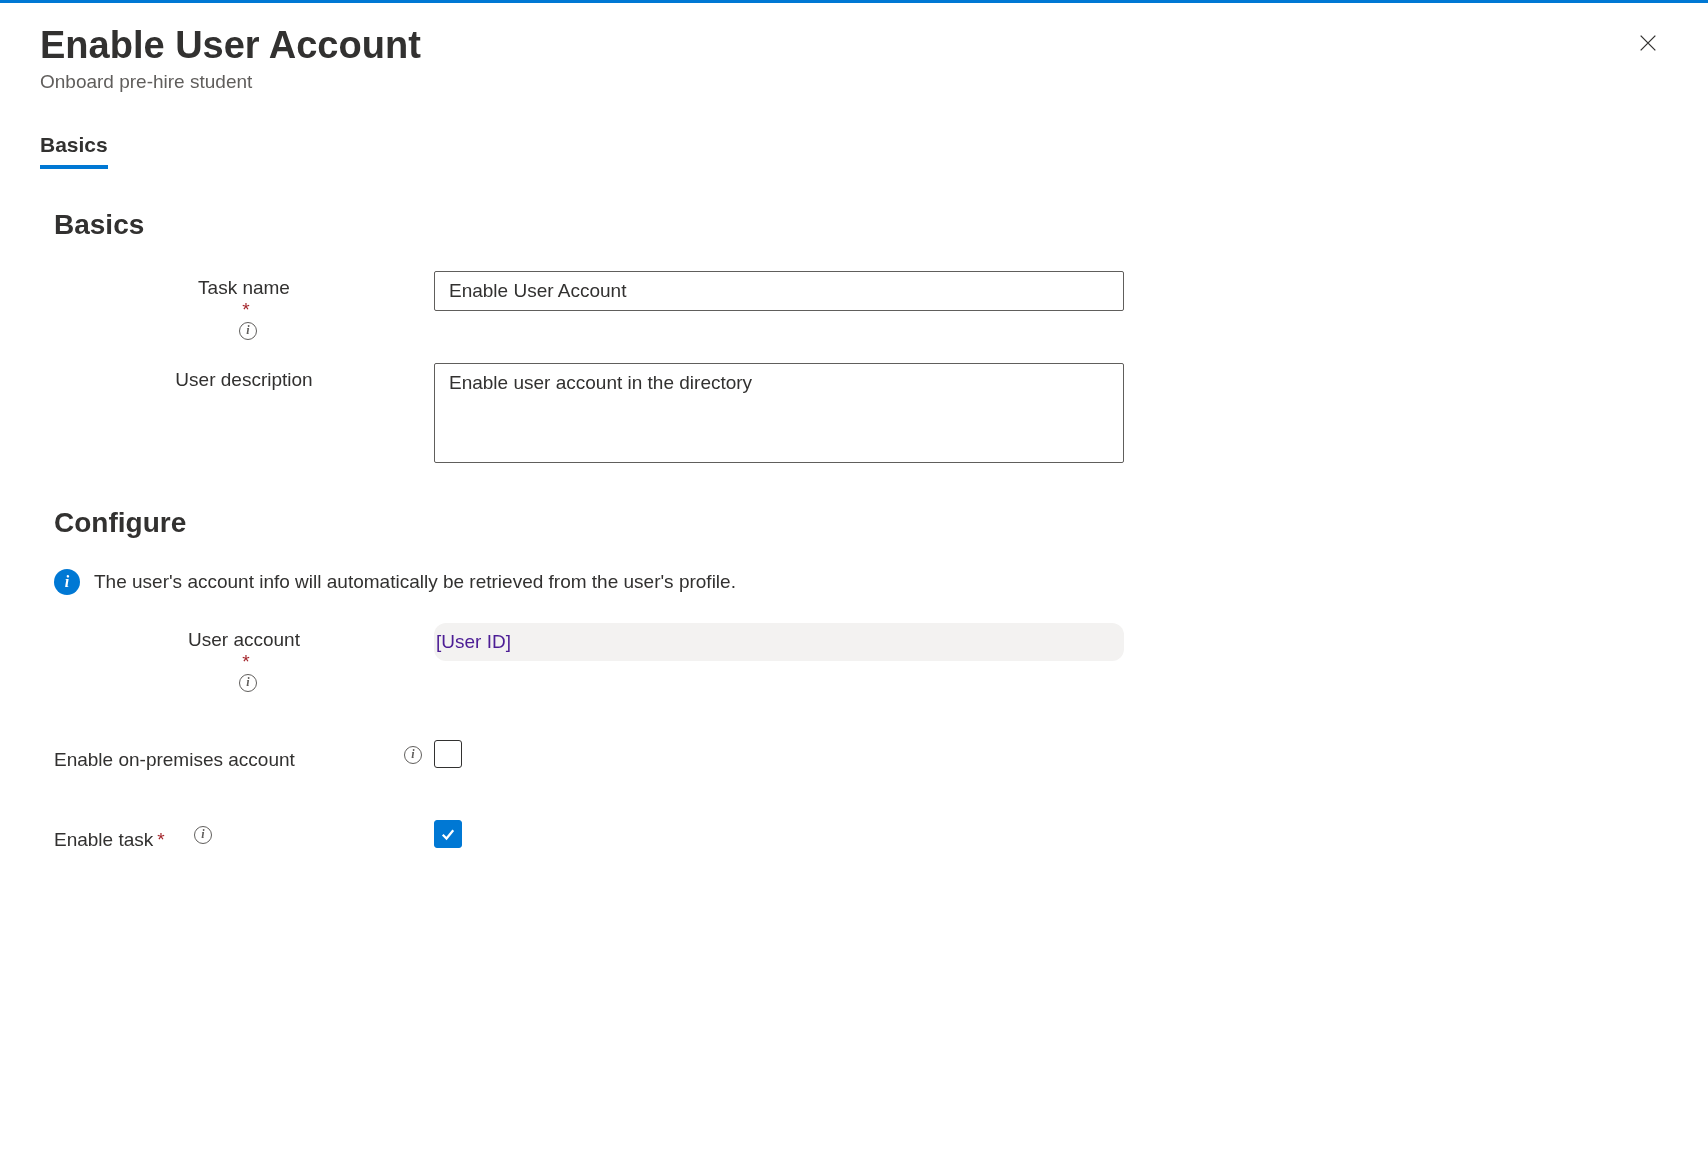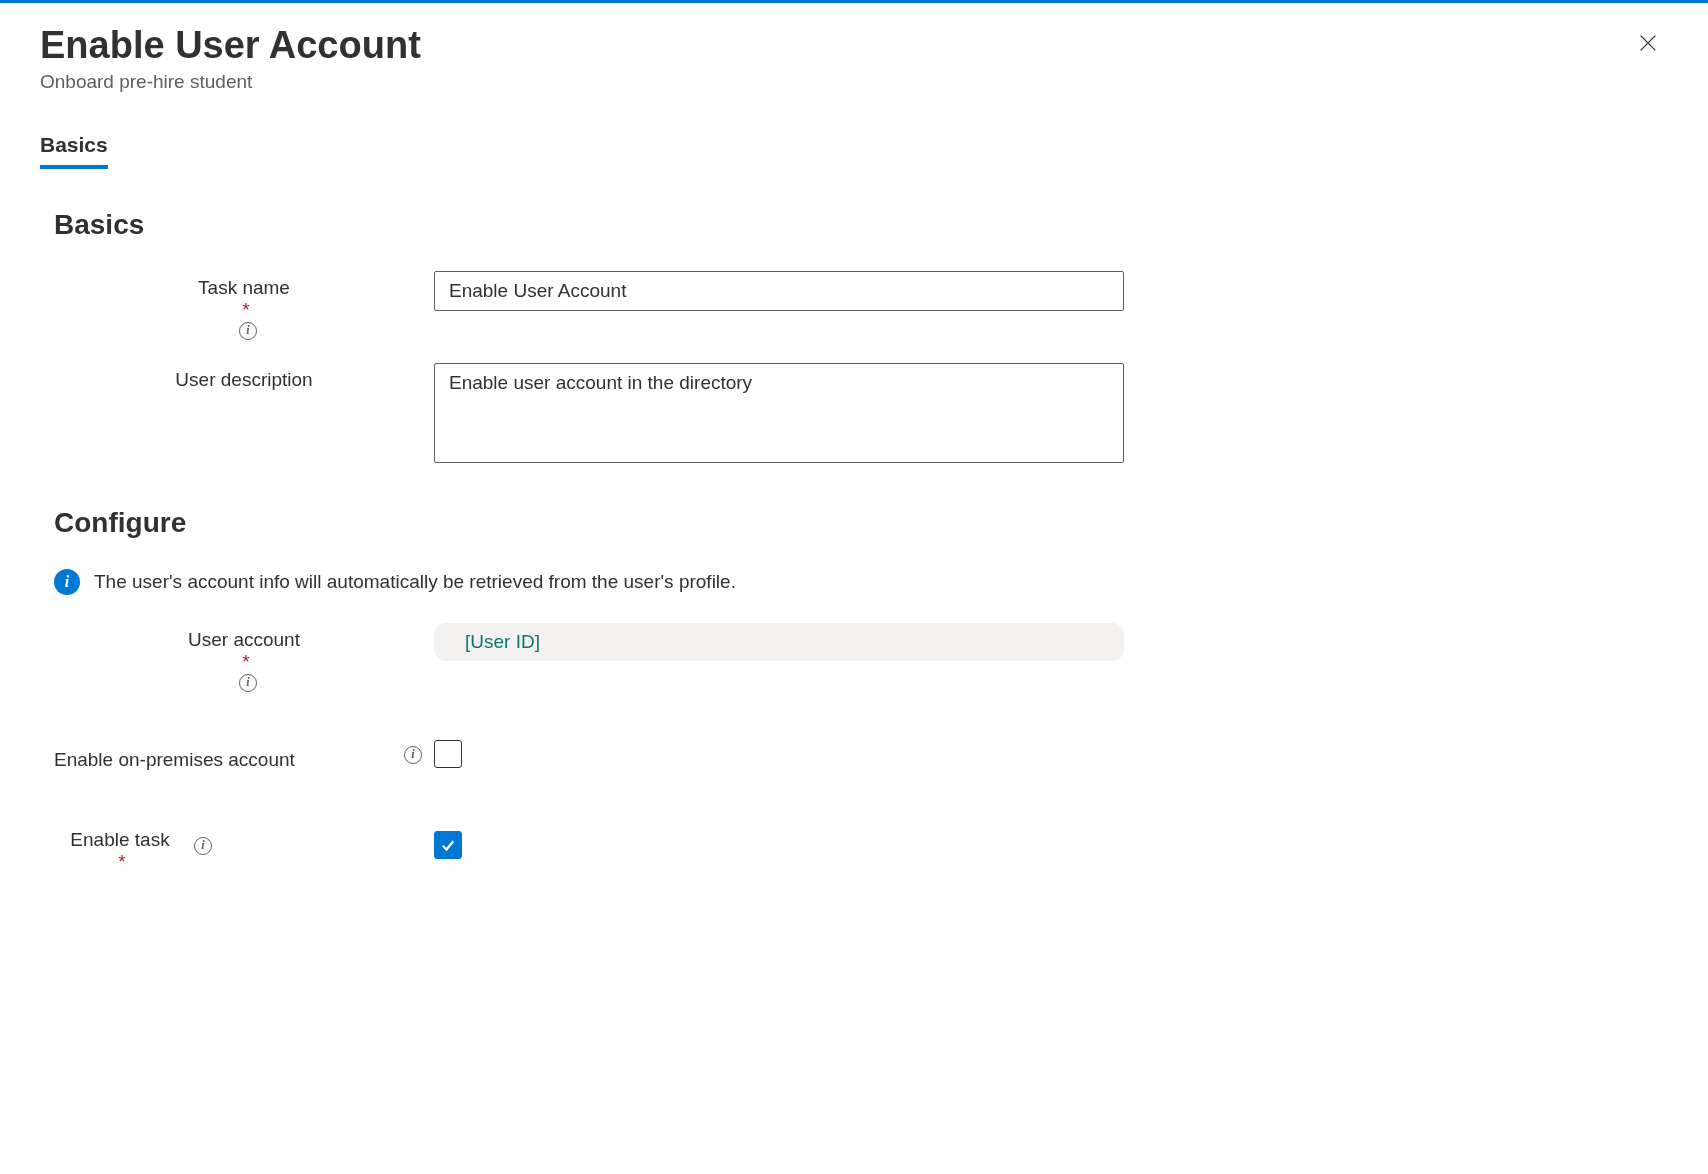--- a/index.html
+++ b/index.html
@@ -106,23 +106,23 @@
     padding: 8px 14px;
     border: 1px solid #605e5c;
     border-radius: 2px;
     color: #323130;
     background: #fff;
   }
   textarea { height: 100px; resize: none; }
   .readonly-field {
     width: 100%;
     font-size: 19px;
-    padding: 8px 31px;
+    padding: 8px 2px;
     background: #f3f2f1;
-    color: #0f766e;
+    color: #4c1d95;
     border-radius: 12px;
     height: 38px;
     display: flex;
     align-items: center;
   }
   .info-banner {
     display: flex;
     align-items: center;
     margin: 14px 0 28px 14px;
     font-size: 19px;
@@ -258,21 +258,21 @@
     <div class="checkbox-info-col">
       <span class="info-icon"></span>
     </div>
     <div class="az-checkbox">
       
     </div>
   </div>
 
 
   <div class="checkbox-row">
-    <div class="checkbox-label-col" style="width:132px;flex-direction:column;">
+    <div class="checkbox-label-col" style="width:132px;">
       <span>Enable task</span>
       <span class="req">*</span>
     </div>
     <div class="checkbox-info-col" style="width:248px;">
       <span class="info-icon"></span>
     </div>
     <div class="az-checkbox checked">
       <svg viewBox="0 0 24 24">
           <path d="M5 13 L10 18 L19 7"></path>
         </svg>

